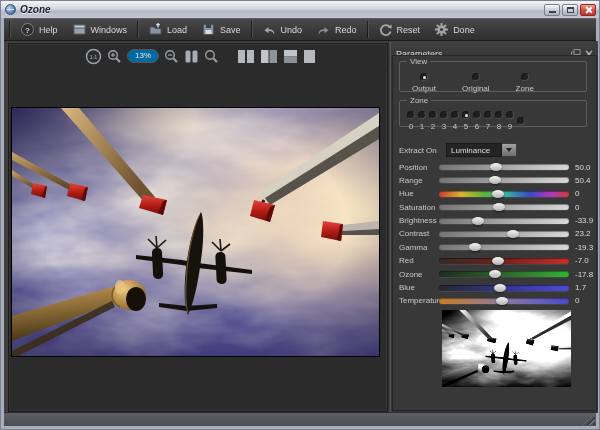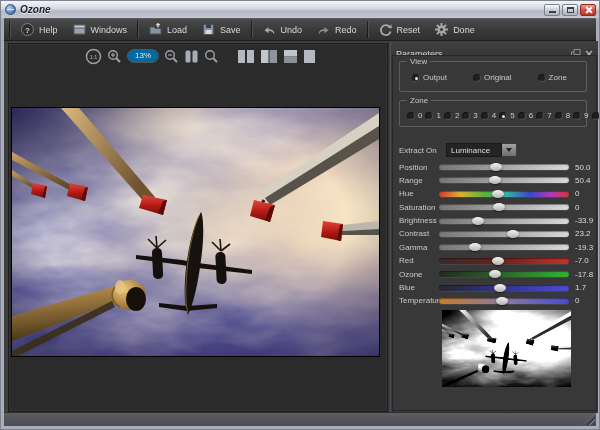--- a/index.html
+++ b/index.html
@@ -59,21 +59,21 @@
   .ph-icons{margin-left:auto;display:flex;gap:4px;align-items:center;}
   .params-body{position:absolute;top:14px;left:1px;right:1px;bottom:2px;background:#383838;
     box-shadow:inset 0 0 0 1px #272727;padding:0 0 0 0;}
   .groupbox{position:relative;border:1px solid #5e5e5e;border-radius:2px;margin:0 10px 0 7px;}
   .gb-label{position:absolute;top:-5px;left:7px;background:#383838;padding:0 3px;font-size:8px;color:#c9c9c9;}
   .gb-view{margin-top:6px;height:31px;}
   .gb-zone{margin-top:8px;height:27px;}
   .radio-row{display:flex;align-items:center;}
   .gb-view .radio-row{padding:11px 0 0 12px;gap:26px;}
   .gb-zone .radio-row{padding:10px 0 0 7px;gap:3px;}
-  .radio-opt{display:flex;align-items:flex-end;gap:3px;}
+  .radio-opt{display:flex;align-items:center;gap:3px;flex-direction:column;}
   .radio{width:8px;height:8px;border-radius:50%;background:#1f1f1f;border:1px solid;
     border-color:#161616 #4e4e4e #4e4e4e #161616;position:relative;flex:0 0 auto;}
   .radio .dot{position:absolute;left:2px;top:2px;width:3px;height:3px;border-radius:50%;background:#e4e4e4;display:none;}
   .radio.sel .dot{display:block;}
   .radio-label{font-size:8px;color:#c9c9c9;white-space:nowrap;}
   .gb-zone .radio-label{font-size:8px;}
 
   .extract-row{display:flex;align-items:center;margin:16px 0 0 7px;}
   .extract-label{font-size:8px;color:#c9c9c9;width:40px;}
   .select{display:flex;align-items:stretch;height:14px;margin-left:7px;}

